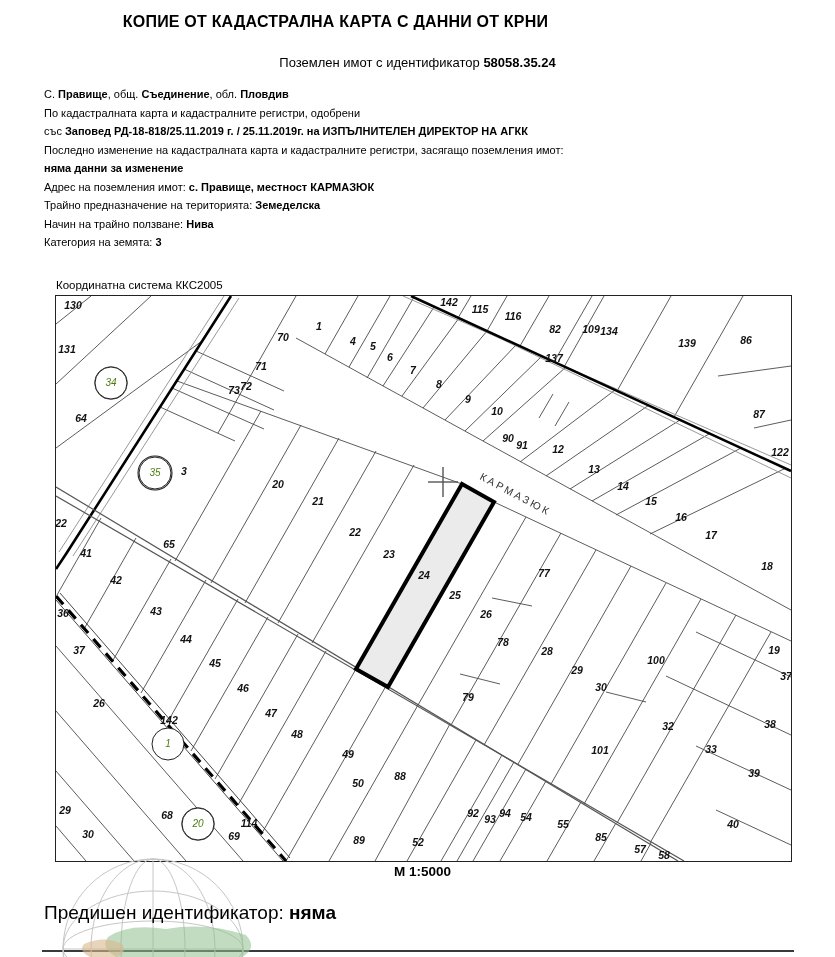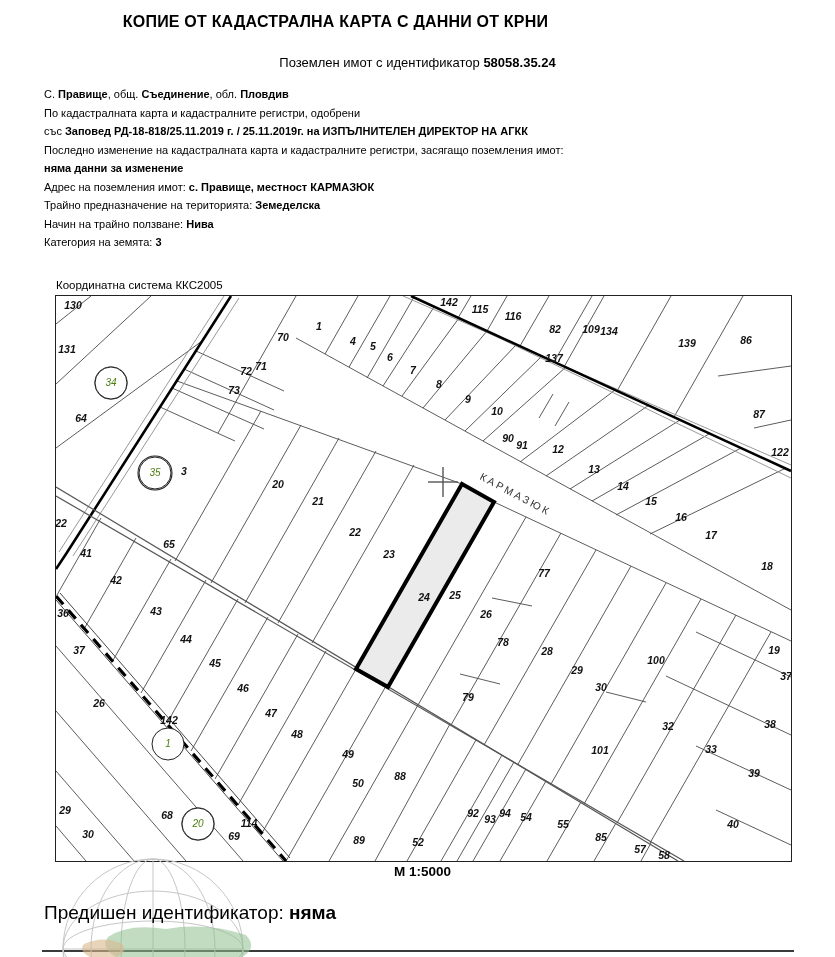--- a/index.html
+++ b/index.html
@@ -114,21 +114,21 @@
     </svg>
     <div id="maplabels">
         <span class="ml" style="left: 17px; top: 9px;">130</span>
         <span class="ml" style="left: 11px; top: 53px;">131</span>
         <span class="mlc" style="left: 55px; top: 87px;">34</span>
         <span class="ml" style="left: 25px; top: 122px;">64</span>
         <span class="mlc" style="left: 99px; top: 177px;">35</span>
         <span class="ml" style="left: 128px; top: 175px;">3</span>
         <span class="ml" style="left: 227px; top: 41px;">70</span>
         <span class="ml" style="left: 205px; top: 70px;">71</span>
-        <span class="ml" style="left: 190px; top: 75px; text-align: right;">72</span>
+        <span class="ml" style="left: 190px; top: 90px; text-align: right;">72</span>
         <span class="ml" style="left: 178px; top: 94px;">73</span>
         <span class="ml" style="left: 263px; top: 30px;">1</span>
         <span class="ml" style="left: 297px; top: 45px;">4</span>
         <span class="ml" style="left: 317px; top: 50px;">5</span>
         <span class="ml" style="left: 334px; top: 61px;">6</span>
         <span class="ml" style="left: 357px; top: 74px;">7</span>
         <span class="ml" style="left: 383px; top: 88px;">8</span>
         <span class="ml" style="left: 412px; top: 103px;">9</span>
         <span class="ml" style="left: 441px; top: 115px;">10</span>
         <span class="ml" style="left: 452px; top: 142px;">90</span>
@@ -148,21 +148,21 @@
         <span class="ml" style="left: 538px; top: 173px;">13</span>
         <span class="ml" style="left: 567px; top: 190px;">14</span>
         <span class="ml" style="left: 595px; top: 205px;">15</span>
         <span class="ml" style="left: 625px; top: 221px;">16</span>
         <span class="ml" style="left: 655px; top: 239px;">17</span>
         <span class="ml" style="left: 711px; top: 270px;">18</span>
         <span class="ml" style="left: 222px; top: 188px;">20</span>
         <span class="ml" style="left: 262px; top: 205px;">21</span>
         <span class="ml" style="left: 299px; top: 236px;">22</span>
         <span class="ml" style="left: 333px; top: 258px;">23</span>
-        <span class="ml" style="left: 368px; top: 279px; margin-top: 22px;">24</span>
+        <span class="ml" style="left: 368px; top: 279px;">24</span>
         <span class="ml" style="left: 399px; top: 299px;">25</span>
         <span class="ml" style="left: 430px; top: 318px;">26</span>
         <span class="ml" style="left: 488px; top: 277px;">77</span>
         <span class="ml" style="left: 447px; top: 346px;">78</span>
         <span class="ml" style="left: 412px; top: 401px;">79</span>
         <span class="ml" style="left: 491px; top: 355px;">28</span>
         <span class="ml" style="left: 521px; top: 374px;">29</span>
         <span class="ml" style="left: 545px; top: 391px;">30</span>
         <span class="ml" style="left: 600px; top: 364px;">100</span>
         <span class="ml" style="left: 544px; top: 454px;">101</span>

